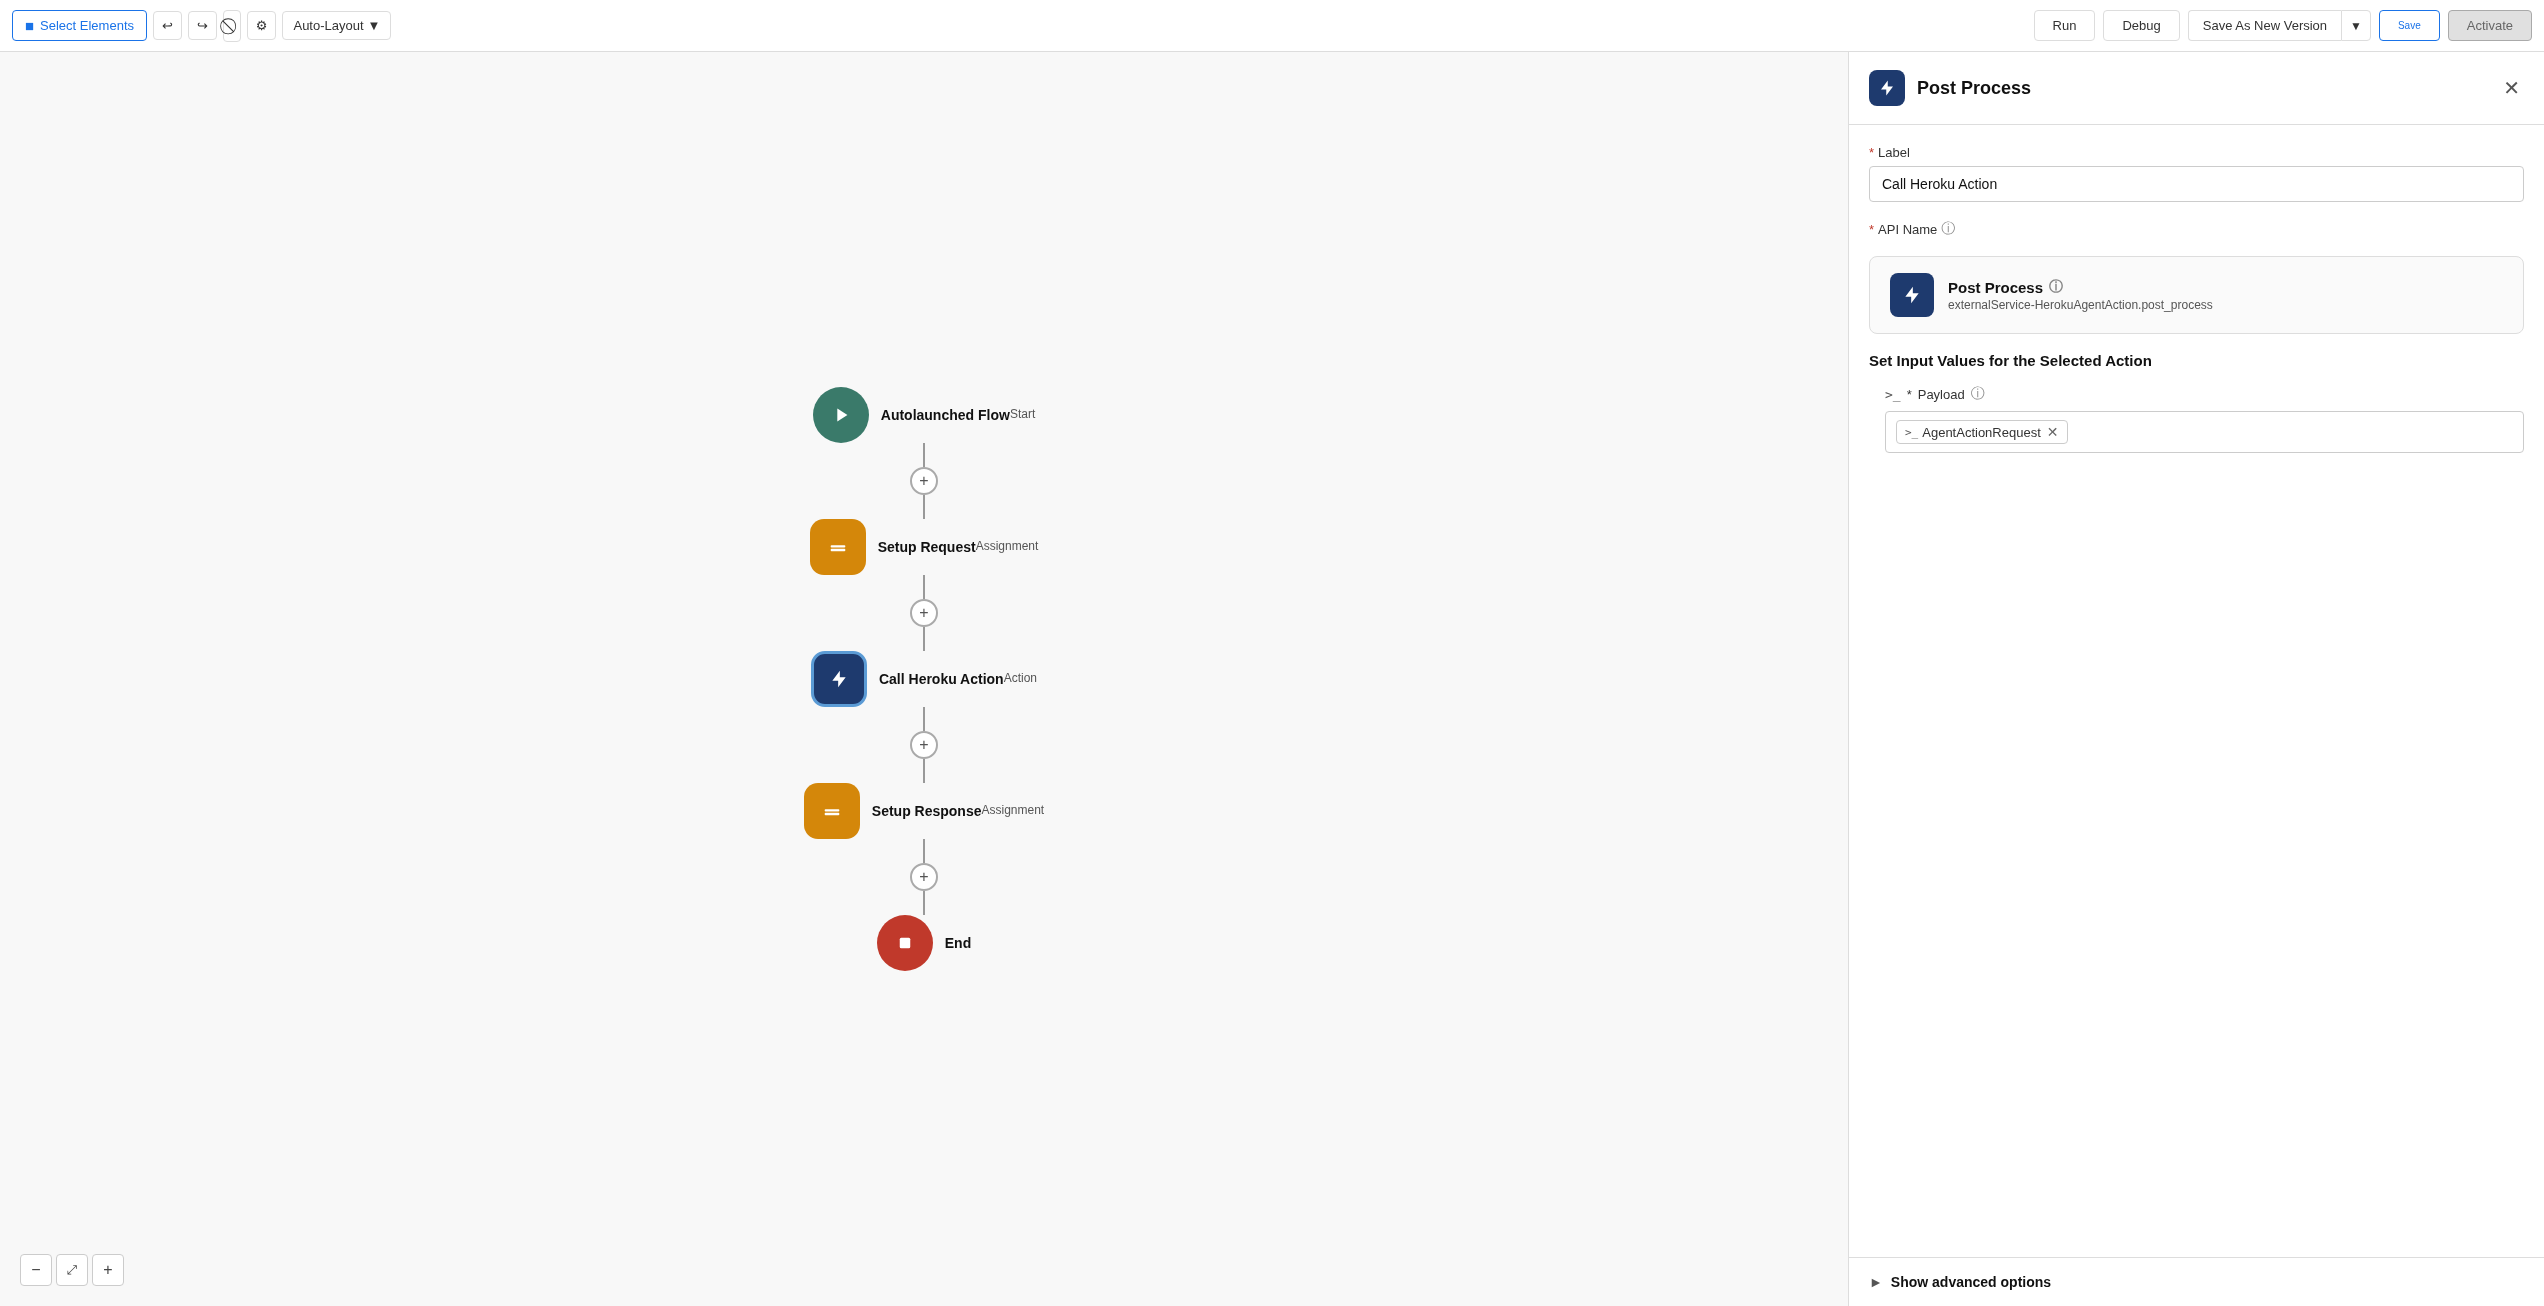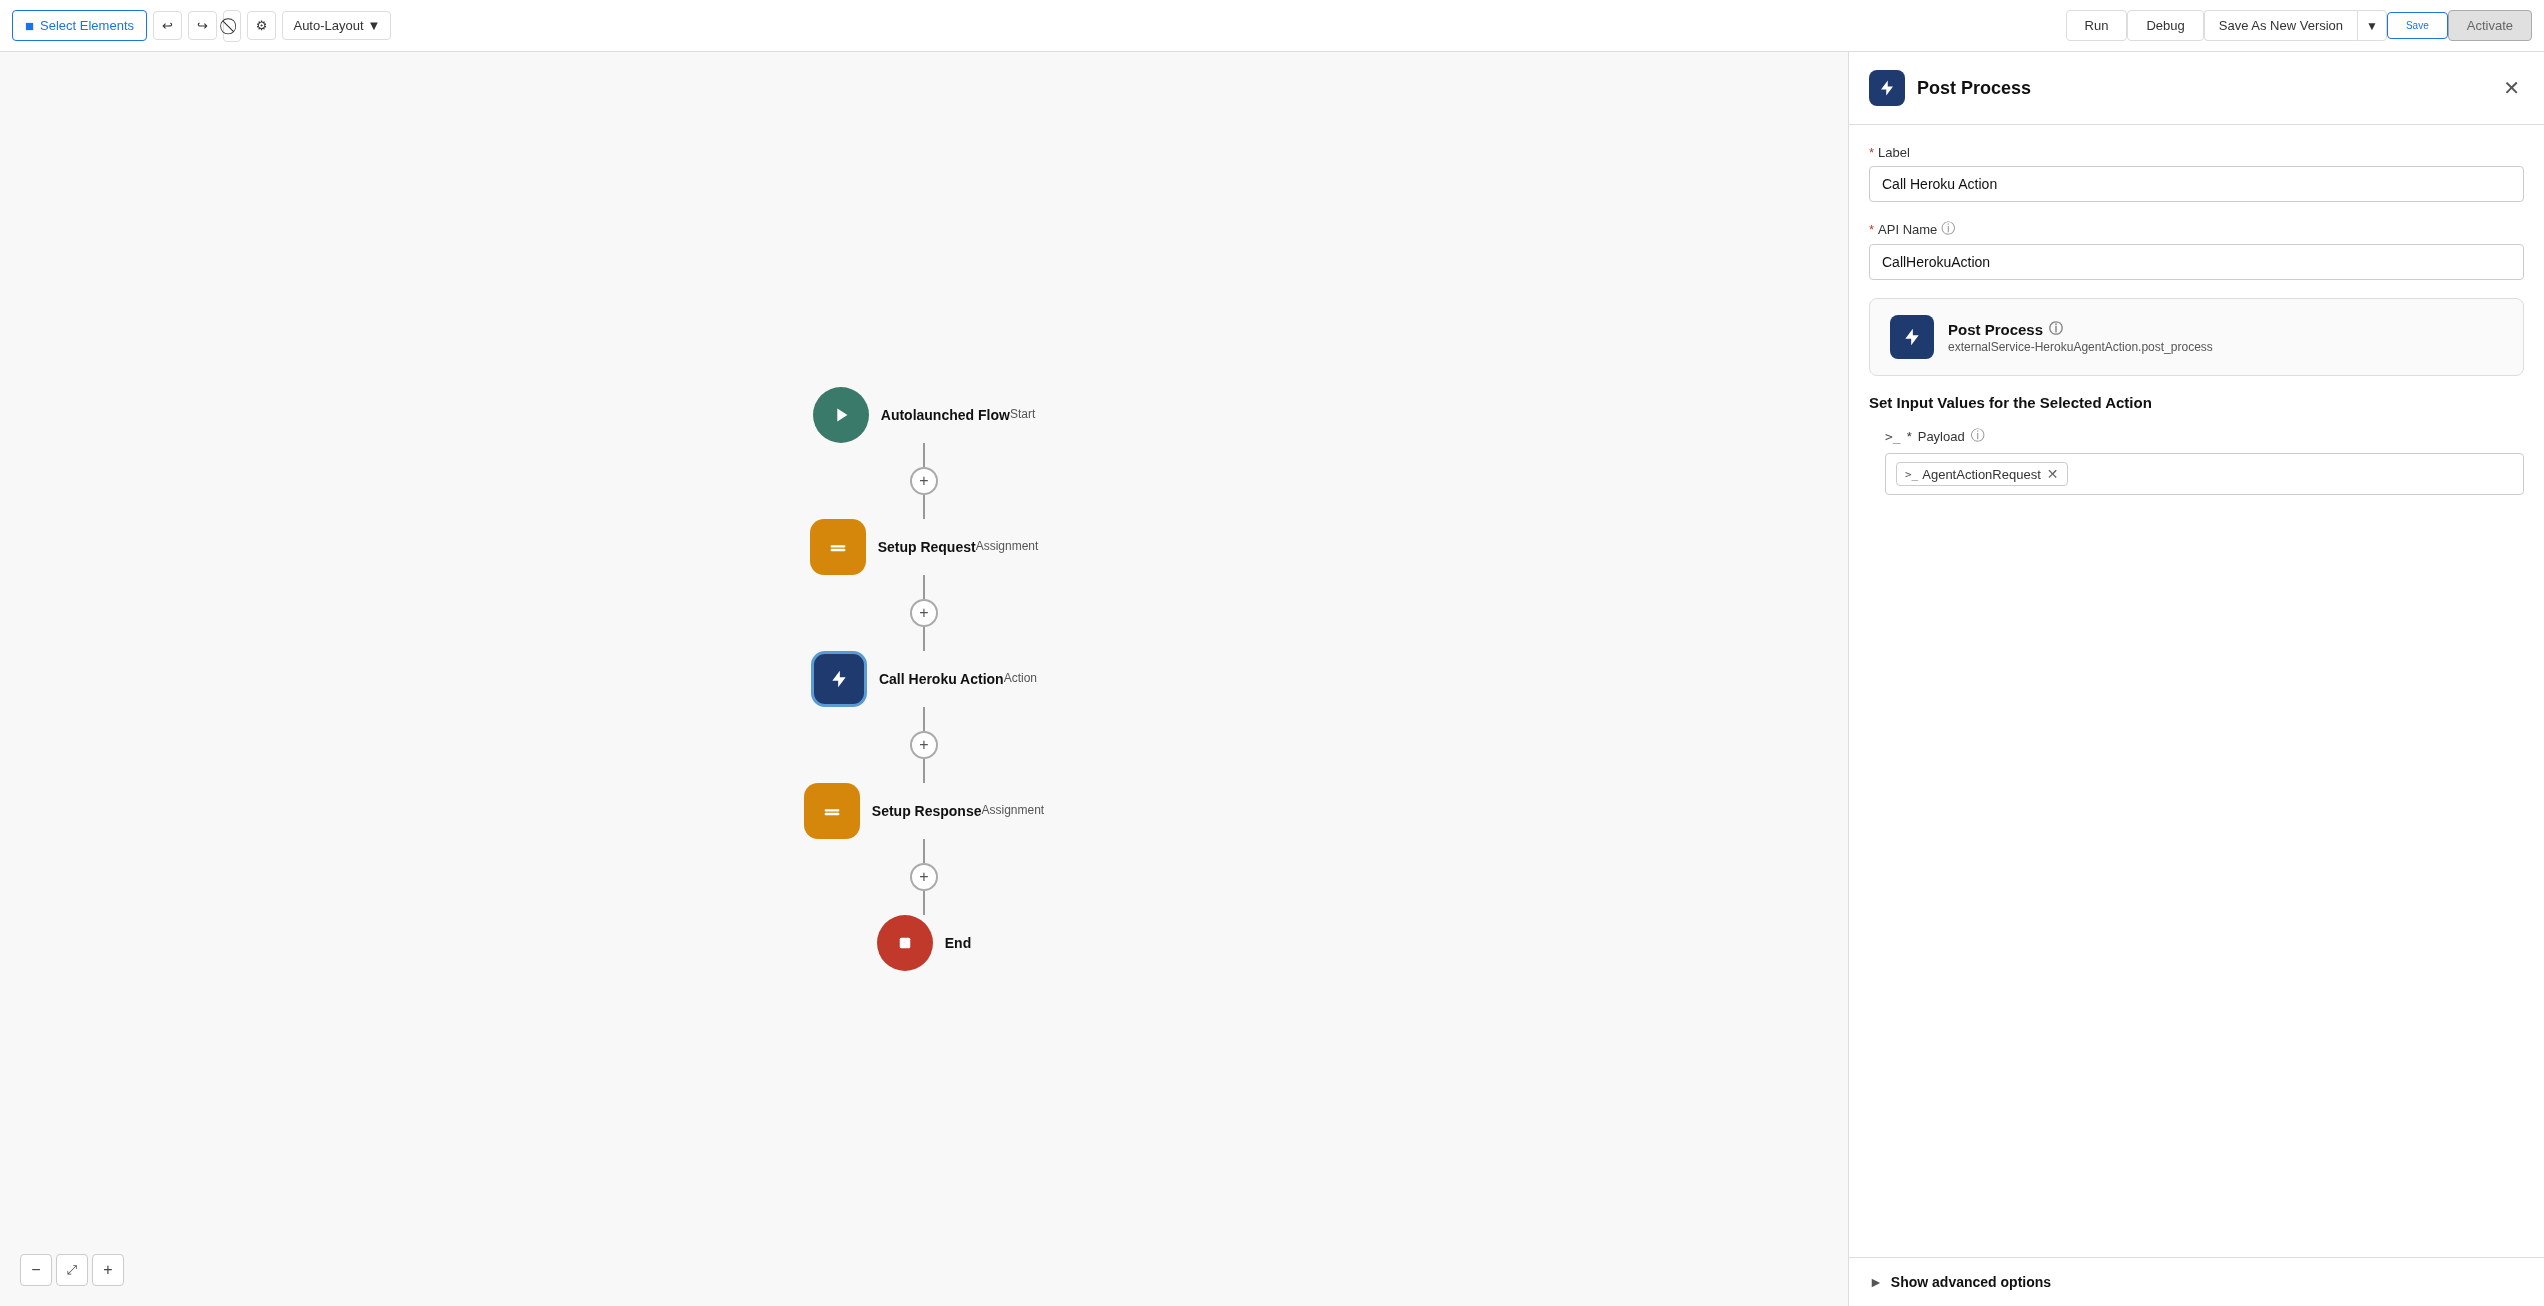--- a/index.html
+++ b/index.html
@@ -12,21 +12,21 @@
       padding: 0 12px; gap: 6px;
     }
     .toolbar-btn {
       display: flex; align-items: center; gap: 5px;
       padding: 6px 10px; border: 1px solid #ddd; border-radius: 4px;
       background: #fff; cursor: pointer; font-size: 13px; color: #333;
     }
     .toolbar-btn.icon-only { padding: 6px 8px; }
     .toolbar-btn.auto-layout { display: flex; align-items: center; gap: 4px; }
     .toolbar-spacer { flex: 1; }
-    .toolbar-right { display: flex; align-items: center; }
+    .toolbar-right { display: flex; gap: 8px; }
     .btn-run, .btn-debug { padding: 7px 18px; border: 1px solid #ddd; border-radius: 4px; background: #fff; cursor: pointer; font-size: 13px; color: #333; }
     .btn-save-new { padding: 7px 14px; border: 1px solid #ddd; border-radius: 4px 0 0 4px; background: #fff; cursor: pointer; font-size: 13px; color: #333; border-right: none; }
     .btn-save-dropdown { padding: 7px 8px; border: 1px solid #ddd; border-radius: 0 4px 4px 0; background: #fff; cursor: pointer; font-size: 12px; color: #333; }
     .btn-save { padding: 7px 18px; border: 1px solid #1a73e8; border-radius: 4px; background: #fff; cursor: pointer; font-size: 10px; color: #1a73e8; font-weight: 500; }
     .btn-activate { padding: 7px 18px; border: 1px solid #aaa; border-radius: 4px; background: #e0e0e0; cursor: not-allowed; font-size: 13px; color: #666; }
     .select-elements-btn {
       display: flex; align-items: center; gap: 6px;
       padding: 6px 12px; border: 1px solid #1a73e8; border-radius: 4px;
       background: #fff; cursor: pointer; font-size: 13px; color: #1a73e8; font-weight: 500;
     }
@@ -329,21 +329,20 @@
         </div>
         <input class="field-input" type="text" value="Call Heroku Action" style="">
       </div>
 
       <div class="field-group">
         <div class="field-label">
           <span class="required">*</span>
           <span>API Name</span>
           <span class="info-icon" title="API Name info">ⓘ</span>
         </div>
-        <input class="field-input" type="text" value="CallHerokuAction" style="">
       </div>
 
 
       <div class="action-card">
         <div class="action-card-icon">
           <svg width="20" height="20" viewBox="0 0 24 24" fill="white">
               <polygon points="13,2 4,14 11,14 11,22 20,10 13,10"></polygon>
             </svg>
         </div>
         <div class="action-card-info">

